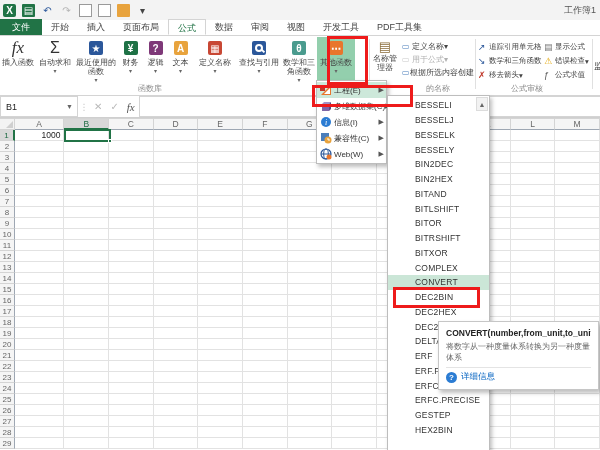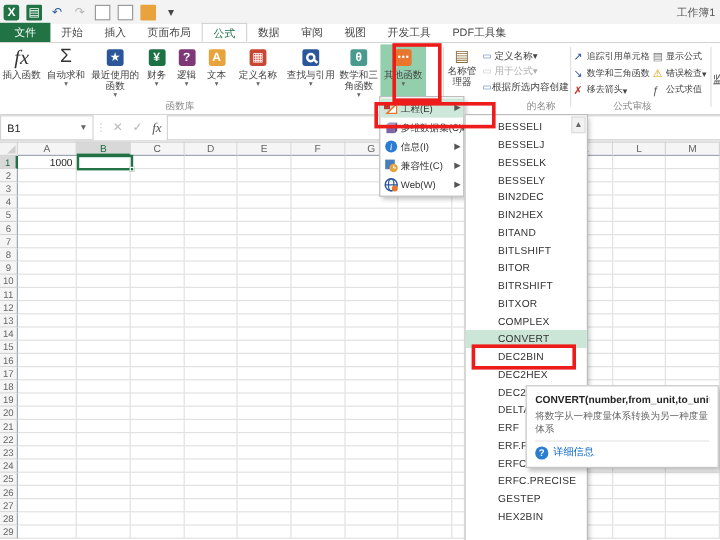--- a/index.html
+++ b/index.html
@@ -246,21 +246,21 @@
           <span>移去箭头</span>
           <span> ▾</span>
         </div>
         <div class="audrow">
           <span class="i" style="color: rgb(85, 85, 85);">ƒ</span>
           <span>公式求值</span>
         </div>
       </div>
     <div class="gsep" style="left:592px"></div>
     <div class="glabel" style="left:110px;width:80px">函数库</div>
-    <div class="glabel" style="left:413px;width:50px;text-align:right">的名称</div>
+    <div class="glabel" style="left:413px;width:50px;text-align:center">的名称</div>
     <div class="glabel" style="left:492px;width:70px">公式审核</div>
     <div class="watchcut">监</div>
   </div>
 
   <div class="fbar">
     <div class="namebox">
       <span>B1</span>
       <span class="dd">▼</span>
     </div>
     <div class="fsep">⋮</div>

